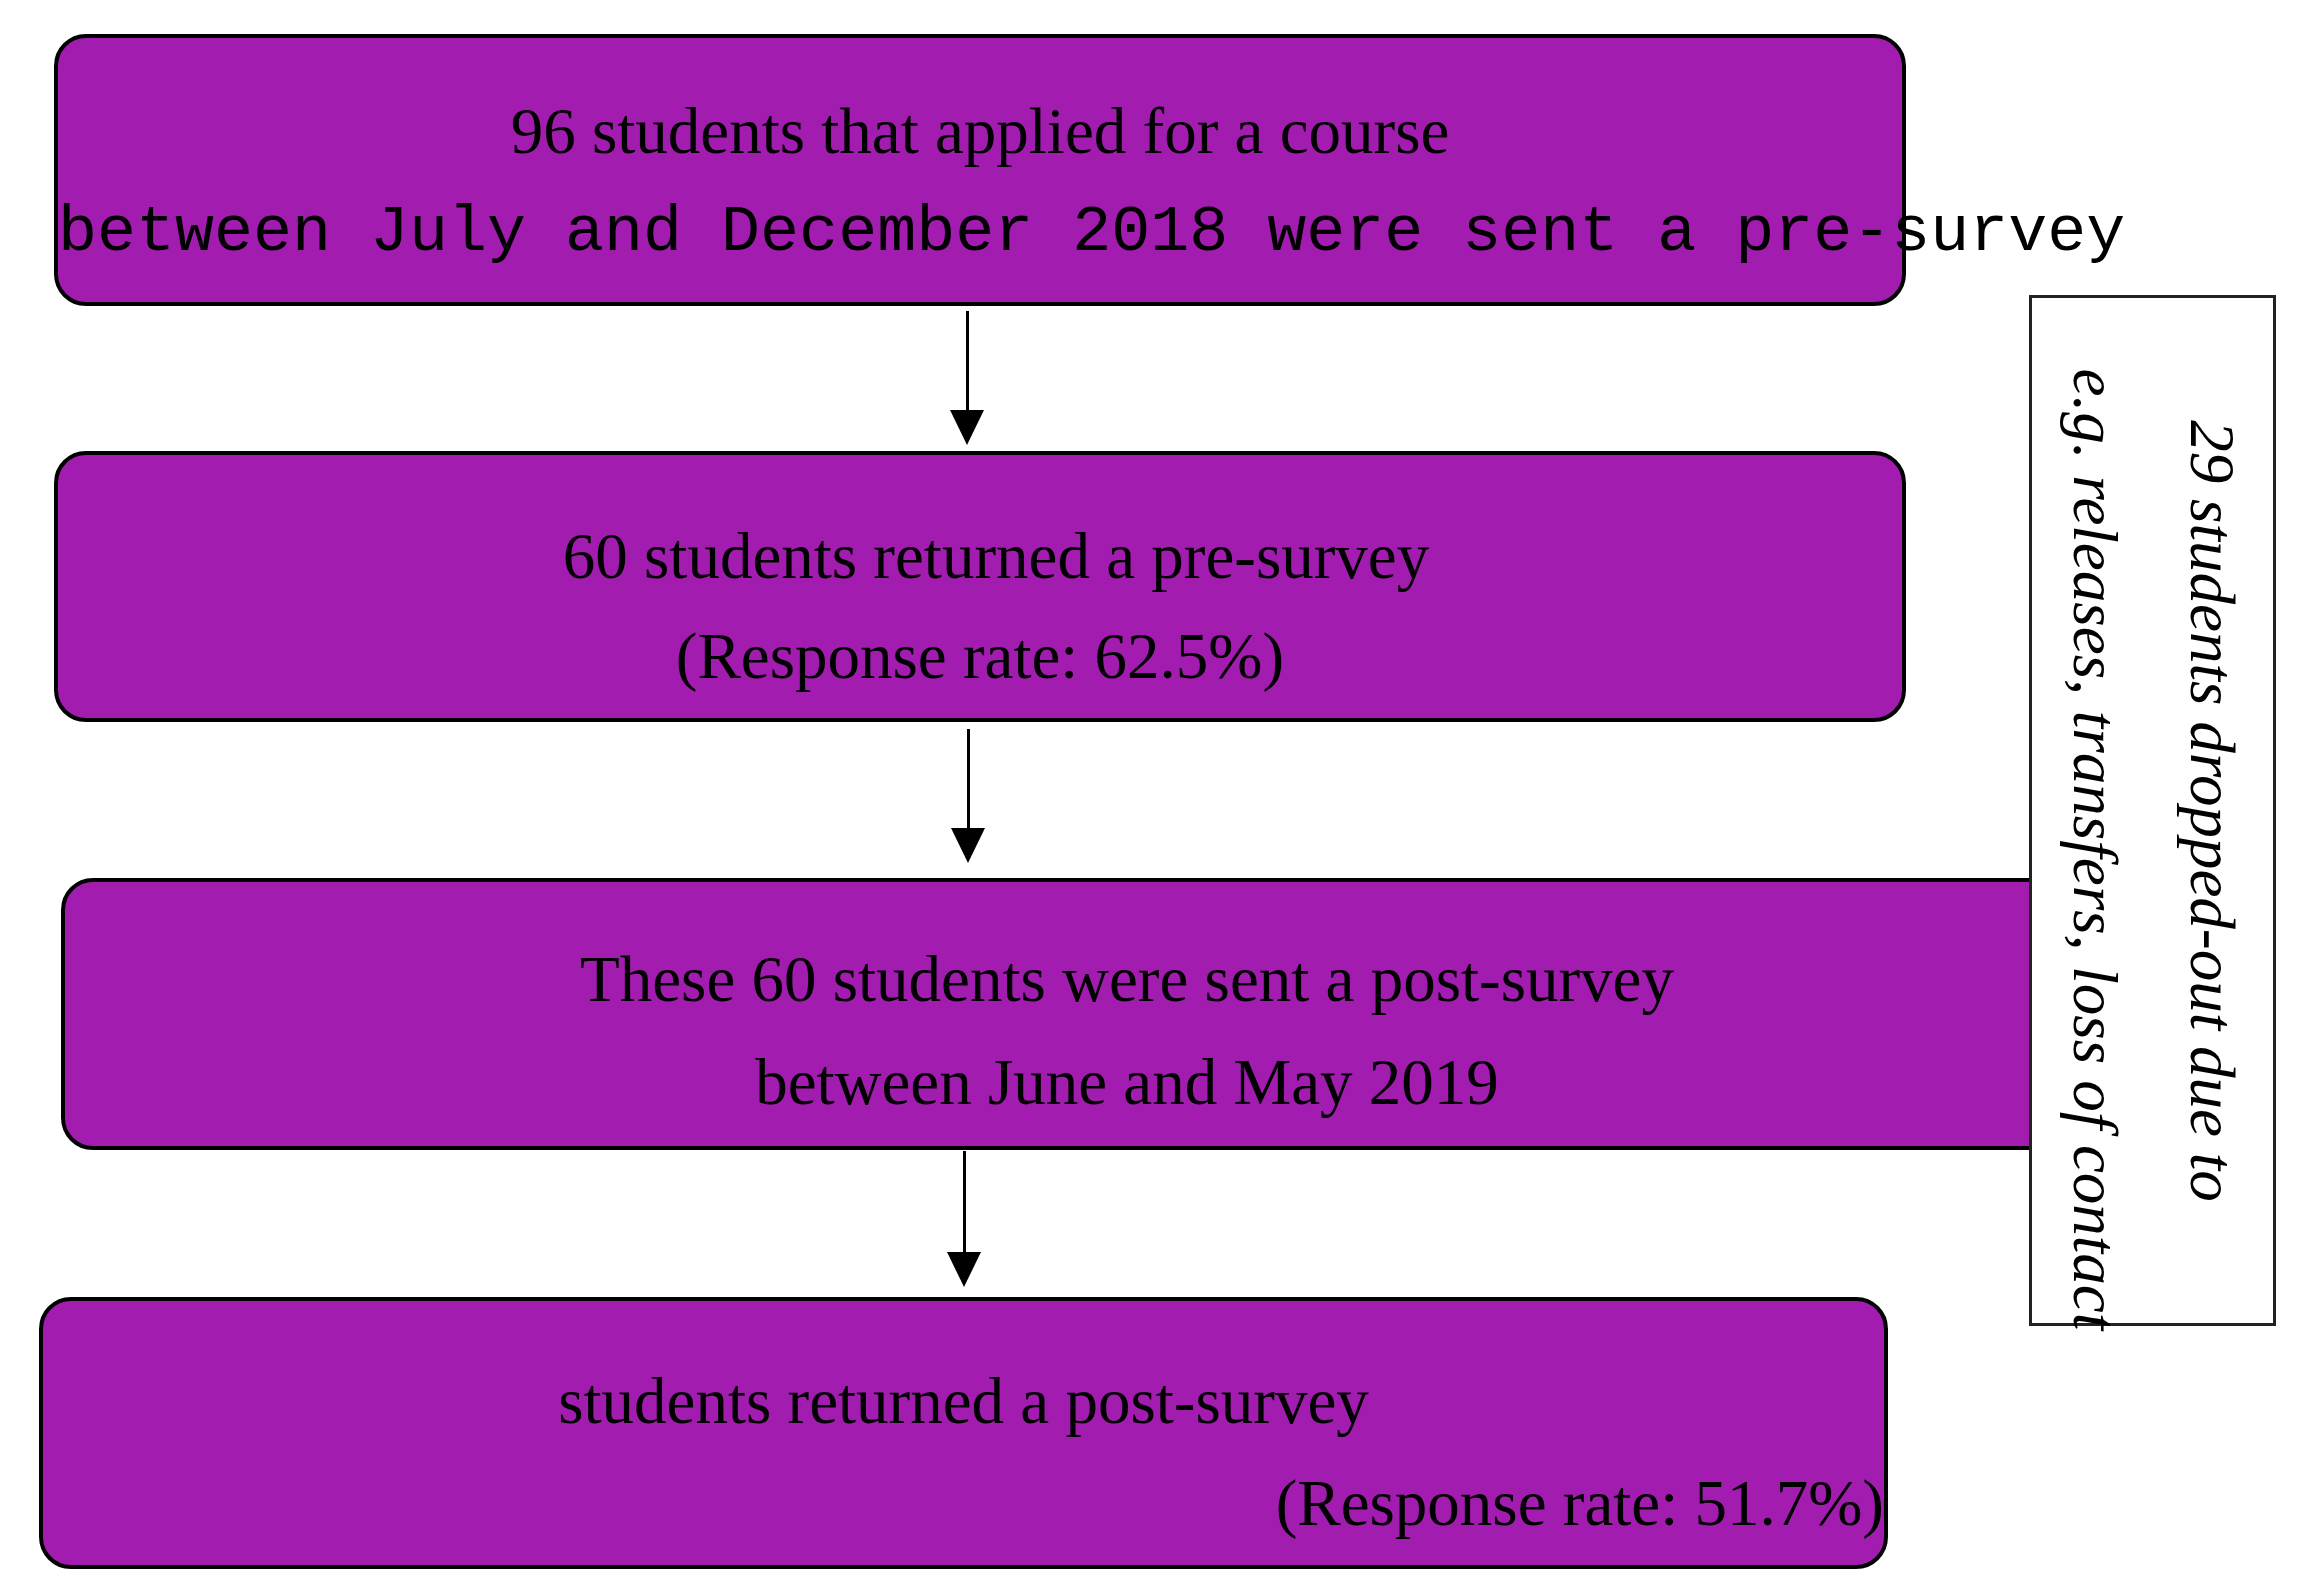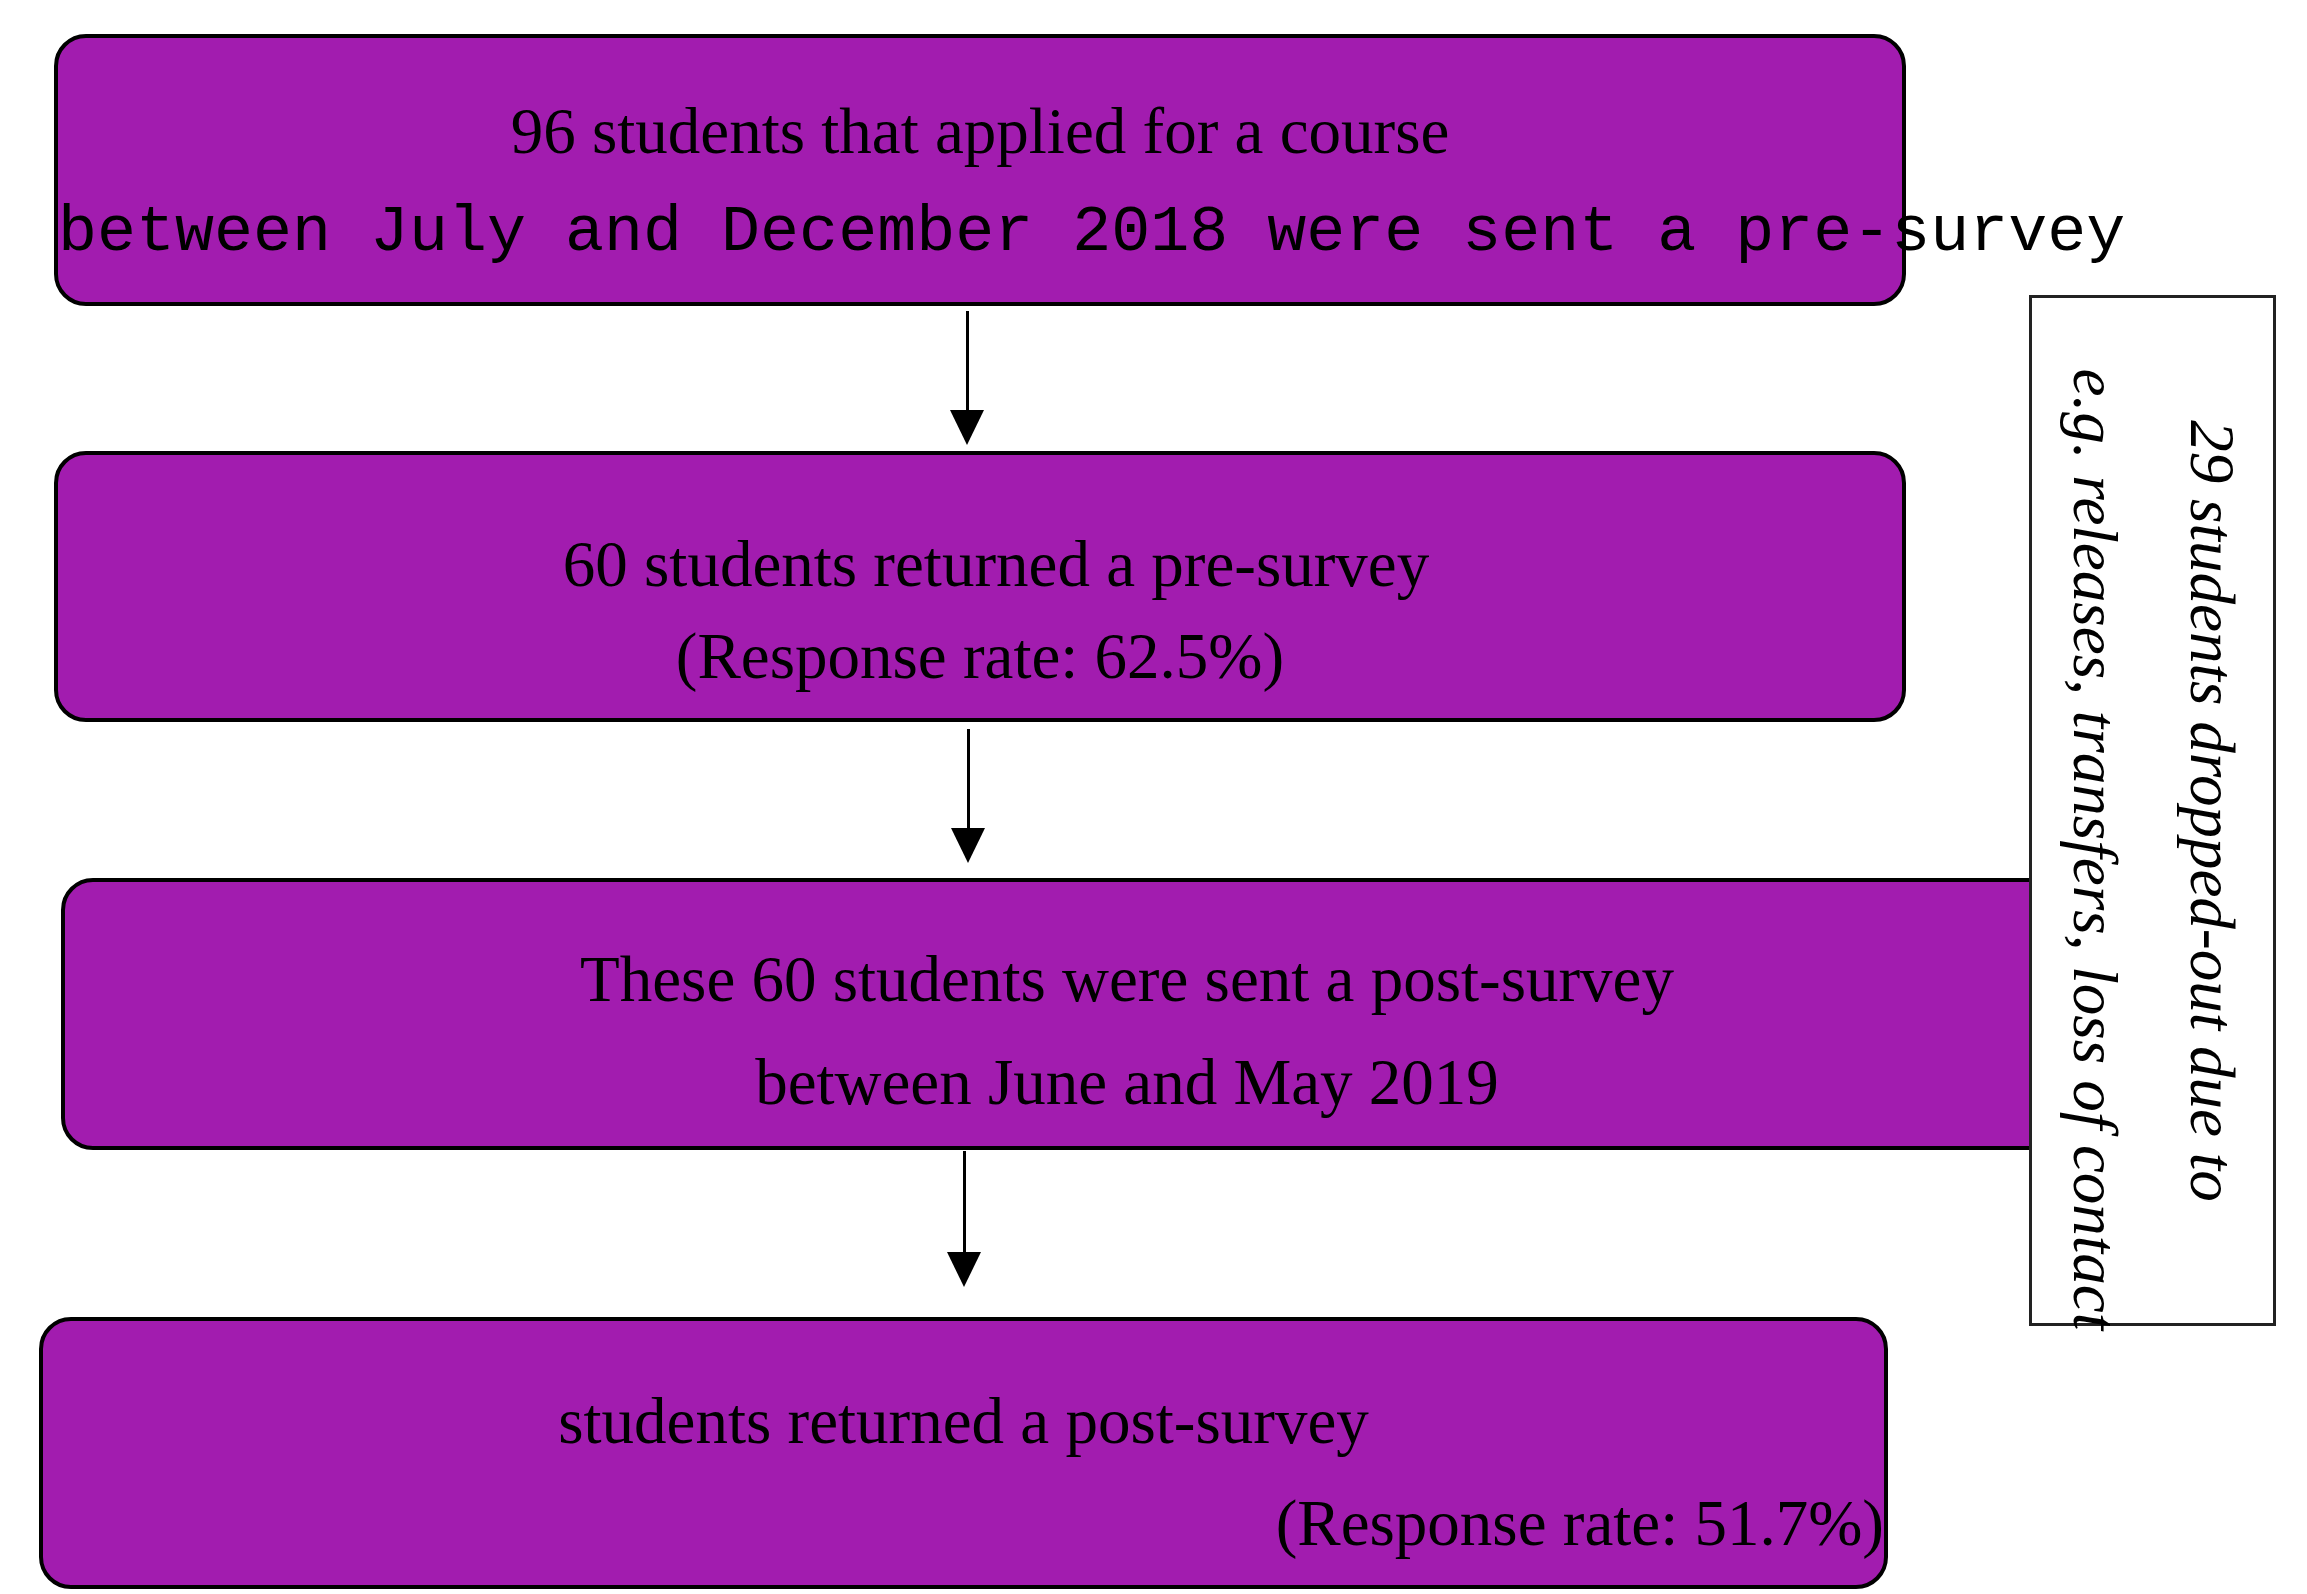--- a/index.html
+++ b/index.html
@@ -79,40 +79,40 @@
   <div class="flow-line" style="top:61px;">96 students that applied for a course</div>
   <div class="flow-line" style="top:163px;font-family:Liberation Mono, monospace;">between July and December 2018 were sent a pre-survey</div>
 </div>
 
 <div class="arrow" style="left:947px; top:311px; height:135px;">
   <div class="shaft" style="height:102px;"></div>
   <div class="head" style="top:99px;"></div>
 </div>
 
 <div class="flow-box" style="left:54px; top:451px; width:1852px; height:271px;">
-  <div class="flow-line" style="top:77px;padding-left:32px;">60 students returned a pre-survey</div>
+  <div class="flow-line" style="top:69px;padding-left:32px;">60 students returned a pre-survey</div>
   <div class="flow-line" style="top:169px;">(Response rate: 62.5%)</div>
 </div>
 
 <div class="arrow" style="left:948px; top:729px; height:136px;">
   <div class="shaft" style="height:102px;"></div>
   <div class="head" style="top:99px;"></div>
 </div>
 
 <div class="flow-box" style="left:61px; top:878px; width:2132px; height:272px;">
   <div class="flow-line" style="top:65px;">These 60 students were sent a post-survey</div>
   <div class="flow-line" style="top:168px;">between June and May 2019</div>
 </div>
 
 <div class="arrow" style="left:944px; top:1151px; height:136px;">
   <div class="shaft" style="height:104px;"></div>
   <div class="head" style="top:101px;"></div>
 </div>
 
-<div class="flow-box" style="left:39px; top:1297px; width:1849px; height:272px;margin-top:20px;">
+<div class="flow-box" style="left:39px; top:1297px; width:1849px; height:272px;">
   <div class="flow-line" style="top:68px;">students returned a post-survey</div>
   <div class="flow-line" style="top:170px;text-align:right;">(Response rate: 51.7%)</div>
 </div>
 
 <div class="side-box" style="left:2029px; top:295px; width:247px; height:1031px;">
   <div class="side-text">
     <span>29 students dropped-out due to</span>
     <span>e.g. releases, transfers, loss of contact</span>
   </div>
 </div>

